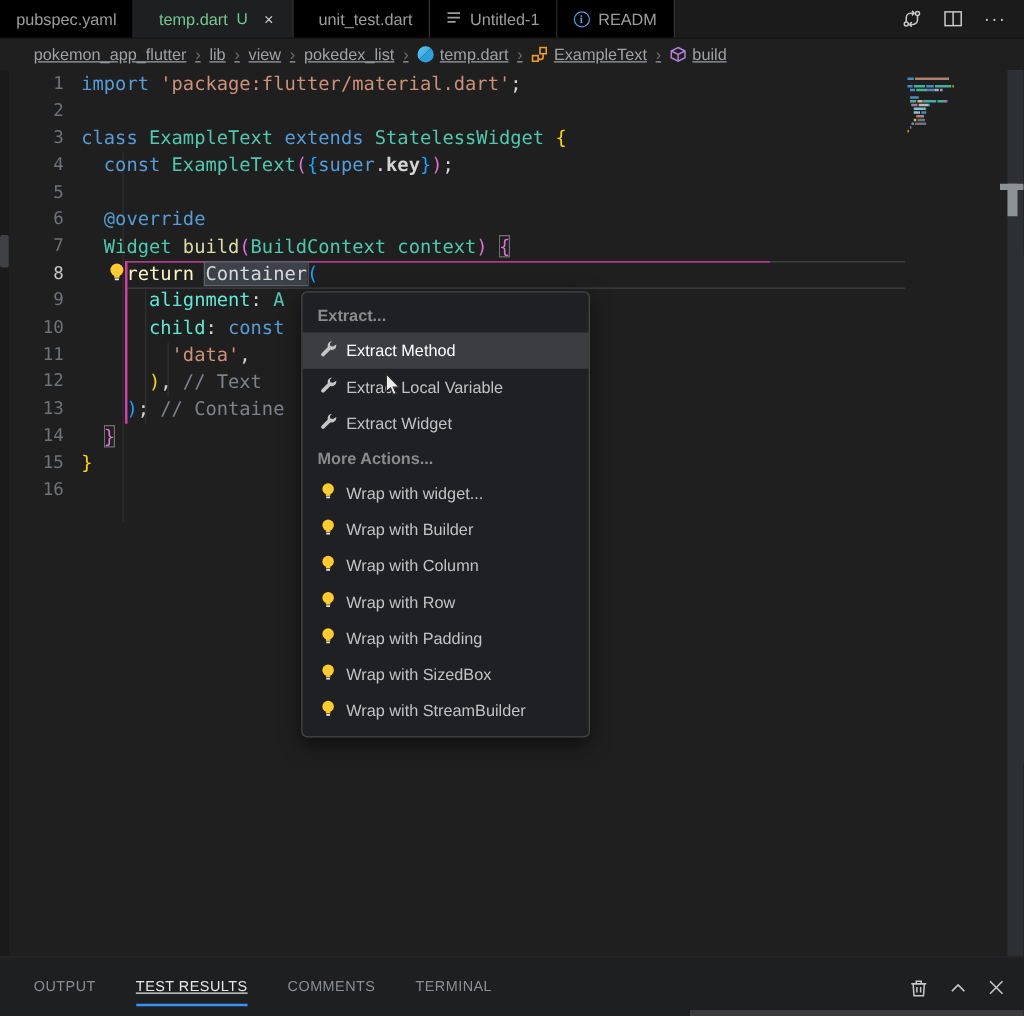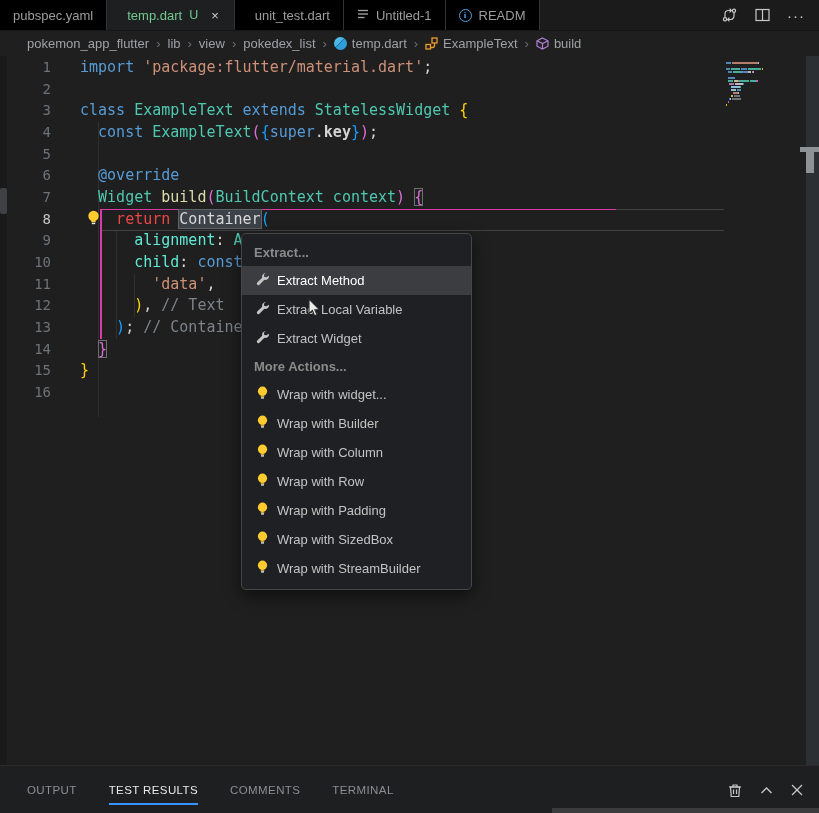--- a/index.html
+++ b/index.html
@@ -21,38 +21,38 @@
   .dots { font-size:15px; letter-spacing:1px; color:#c8c8c8; cursor:pointer; }
 
   .dart-icon { width:13px; height:13px; border-radius:50%;
       background:linear-gradient(135deg,#62c6ee 0%,#45b2e4 44%,#19699f 46%,#2f9fd8 48%,#2f9fd8 100%); }
   .info-icon { width:13px; height:13px; border-radius:50%; border:1.4px solid #4fa3e3;
       color:#4fa3e3; font-size:9px; font-weight:bold; display:flex; align-items:center; justify-content:center;
       font-family:"Liberation Serif", serif; }
 
   
   .breadcrumbs { position:absolute; left:0; top:31px; width:819px; height:25px; background:#1f1f20;
-                 display:flex; align-items:center; padding-left:27px; font-size:13px; color:#9fa1a5; }
+                 display:flex; align-items:center; padding-left:27px; font-size:13px; color:#9fa1a5;text-decoration:underline; }
   .crumb { display:flex; align-items:center; gap:5px; cursor:pointer; }
   .crumb-sep { color:#6d6d6d; margin:0 7px; font-size:13px; }
 
   
   .editor { position:absolute; left:0; top:56px; width:819px; height:709px; background:#1f1f20; overflow:hidden; }
   .leftstrip { position:absolute; left:0; top:-25px; width:7px; height:734px; background:#1a1a1b; }
   .leftstrip .handle { position:absolute; left:0; top:157px; width:7px; height:26px; background:#3f4144; border-radius:2px; }
 
   .gutter { position:absolute; left:0; top:1px; width:60px; }
   .gutter .ln { height:21.667px; line-height:21.667px; text-align:right; padding-right:9px;
                 font-family:"DejaVu Sans Mono", monospace; font-size:14px; color:#6e7378; }
   .gutter .ln.active { color:#c6c6c6; }
 
-  .code { position:absolute; left:80px; top:1px; }
+  .code { position:absolute; left:65px; top:1px; }
   .code .cl { height:21.667px; line-height:21.667px; white-space:pre;
               font-family:"DejaVu Sans Mono", monospace; font-size:15px; color:#d4d4d4; }
-  .tk-kw{color:#569cd6} .tk-ctl{color:#ef4444} .tk-cls{color:#4ec9b0} .tk-fn{color:#dcdcaa}
+  .tk-kw{color:#569cd6} .tk-ctl{color:#fef9c3} .tk-cls{color:#4ec9b0} .tk-fn{color:#dcdcaa}
   .tk-str{color:#ce9178} .tk-prop{color:#5eead4} .tk-cmt{color:#7d838a}
   .tk-b1{color:#ffd700} .tk-b2{color:#da70d6} .tk-b3{color:#179fff} .tk-pl{color:#d4d4d4}
   .tk-bold{color:#d4d4d4; font-weight:bold}
   .tk-b2m{color:#da70d6; box-shadow:inset 0 0 0 1px #6f6f6f}
   .tk-whl{color:#d8d8d8; background:#3d424a; box-shadow:0 0 0 1px #5e636a}
 
   .indent-guide { position:absolute; width:1px; background:#303031; }
   .curline-border { position:absolute; left:100px; top:152.5px; width:624px; height:22px;
                     border-top:1px solid #3f4245; border-bottom:1px solid #3f4245; }
   .region-top { position:absolute; left:100px; top:152.5px; width:516px; height:1.6px; background:#d63ba6; }
@@ -80,21 +80,21 @@
   .menu .mi .ic { width:16px; display:flex; justify-content:center; }
 
   .mouse-cursor { position:absolute; left:308px; top:298px; z-index:60; }
 
   
   .panel { position:absolute; left:0; top:765px; width:819px; height:48px; background:#1e1f20;
            border-top:1px solid #2a2a2b; }
   .panel-tabs { position:absolute; left:27px; top:0; height:48px; display:flex; gap:32px; align-items:center; }
   .ptab { position:relative; height:48px; display:flex; align-items:center; font-size:11.5px;
           letter-spacing:.4px; color:#8b8e92; cursor:pointer; }
-  .ptab.active { color:#e8e8e8; }
+  .ptab.active { color:#e8e8e8;text-decoration:underline; }
   .ptab.active::after { content:""; position:absolute; left:0; top:37px; width:100%; height:2px; background:#3794ff; }
   .panel-actions { position:absolute; right:16px; top:0; height:48px; display:flex; gap:18px; align-items:center; color:#c8c8c8; }
   .panel-actions .icon { cursor:pointer; display:flex; align-items:center; }
   .panel-hstrip { position:absolute; left:552px; top:42px; width:267px; height:6px; background:#3b3b3d; }
 </style>
 </head>
 <body>
 
 <div class="app">
 

